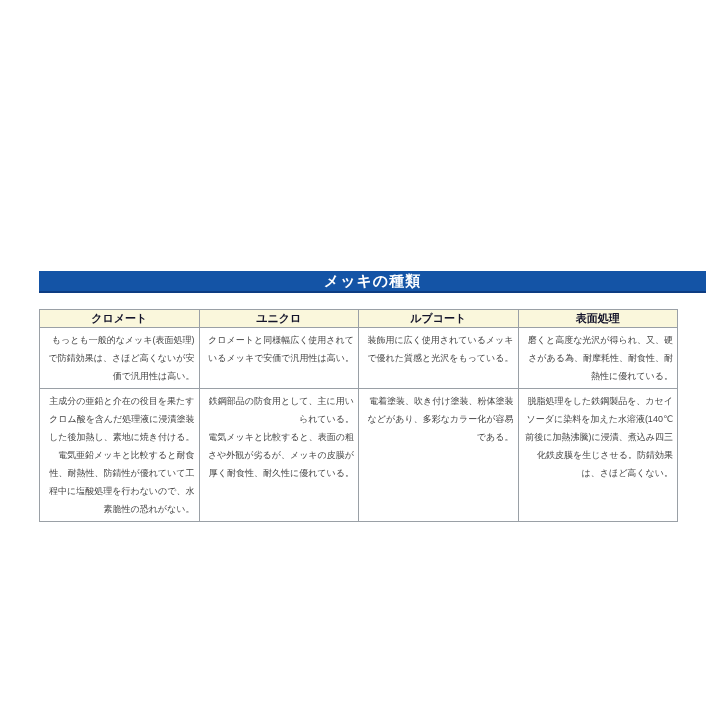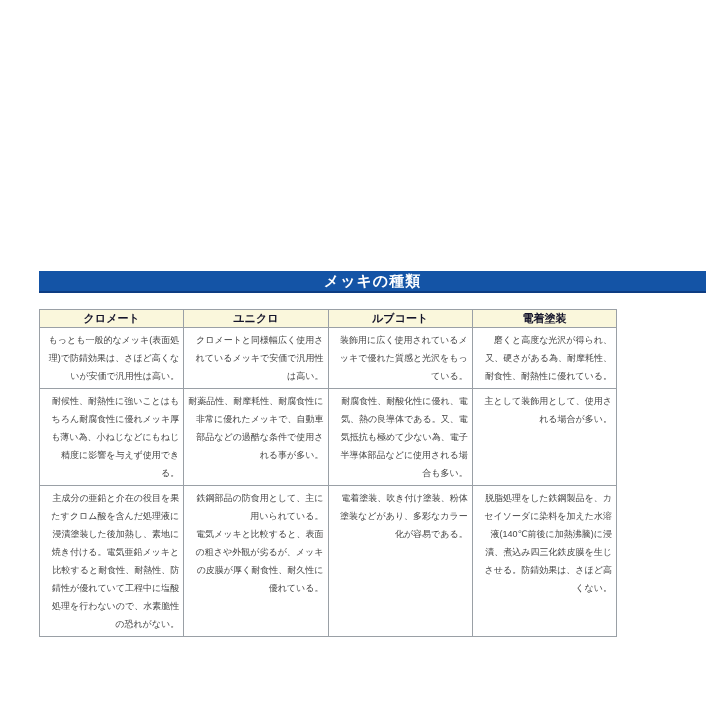--- a/index.html
+++ b/index.html
@@ -29,21 +29,21 @@
     border-bottom: 2px solid #0d3c82;
     color: var(--title-text, #ffffff);
     font-size: 15px;
     font-weight: bold;
     text-align: center;
     line-height: 20px;
     letter-spacing: 1px;
   }
   table.plating {
     margin-top: 4px;
-    width: 578px;
+    width: 639px;
     border-collapse: collapse;
     table-layout: fixed;
   }
   table.plating th, table.plating td {
     border: 1px solid var(--border, #9aa0a6);
   }
   table.plating th {
     background: var(--header-bg, #faf7dc);
     color: var(--header-text, #14142a);
     font-size: 11px;
@@ -82,35 +82,29 @@
         <col style="width:25%">
         <col style="width:25%">
         <col style="width:25%">
     </colgroup>
     <tbody>
 
       <tr>
         <th>クロメート</th>
         <th>ユニクロ</th>
         <th>ルブコート</th>
-        <th>電着塗装</th>
+        <th>表面処理</th>
       </tr>
       <tr class="desc-row-0">
         <td>もっとも一般的なメッキ(表面処理)で防錆効果は、さほど高くないが安価で汎用性は高い。</td>
         <td>クロメートと同様幅広く使用されているメッキで安価で汎用性は高い。</td>
         <td>装飾用に広く使用されているメッキで優れた質感と光沢をもっている。</td>
         <td>磨くと高度な光沢が得られ、又、硬さがある為、耐摩耗性、耐食性、耐熱性に優れている。</td>
       </tr>
 
-      <tr class="desc-row-1">
-        <td>耐候性、耐熱性に強いことはもちろん耐腐食性に優れメッキ厚も薄い為、小ねじなどにもねじ精度に影響を与えず使用できる。</td>
-        <td>耐薬品性、耐摩耗性、耐腐食性に非常に優れたメッキで、自動車部品などの過酷な条件で使用される事が多い。</td>
-        <td>耐腐食性、耐酸化性に優れ、電気、熱の良導体である。又、電気抵抗も極めて少ない為、電子半導体部品などに使用される場合も多い。</td>
-        <td>主として装飾用として、使用される場合が多い。</td>
-      </tr>
 
       <tr class="desc-row-2">
         <td>主成分の亜鉛と介在の役目を果たすクロム酸を含んだ処理液に浸漬塗装した後加熱し、素地に焼き付ける。電気亜鉛メッキと比較すると耐食性、耐熱性、防錆性が優れていて工程中に塩酸処理を行わないので、水素脆性の恐れがない。</td>
         <td>鉄鋼部品の防食用として、主に用いられている。
 電気メッキと比較すると、表面の粗さや外観が劣るが、メッキの皮膜が厚く耐食性、耐久性に優れている。</td>
         <td>電着塗装、吹き付け塗装、粉体塗装などがあり、多彩なカラー化が容易である。</td>
         <td>脱脂処理をした鉄鋼製品を、カセイソーダに染料を加えた水溶液(140℃前後に加熱沸騰)に浸漬、煮込み四三化鉄皮膜を生じさせる。防錆効果は、さほど高くない。</td>
       </tr>
     </tbody>
   </table>

